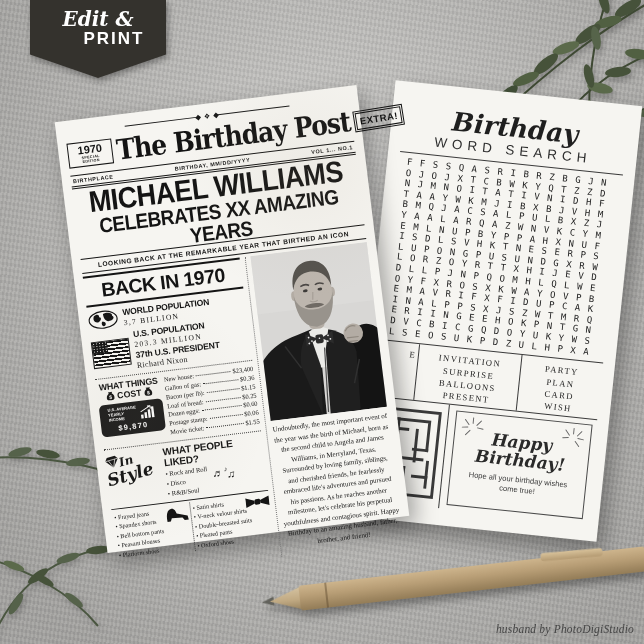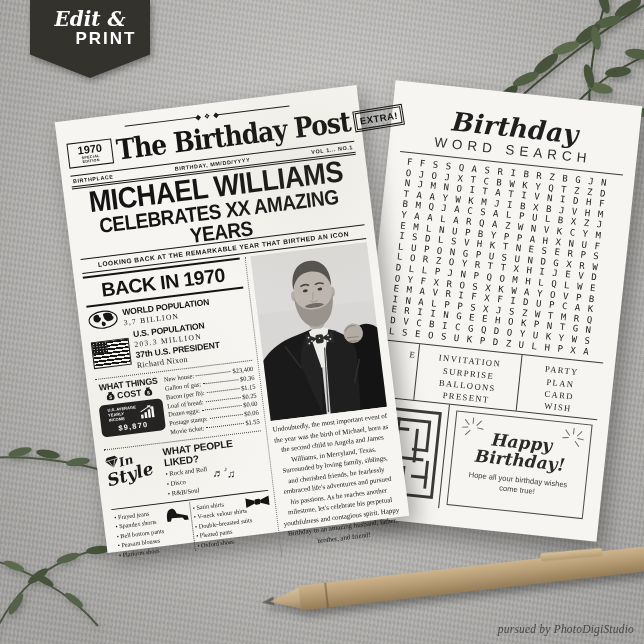--- a/index.html
+++ b/index.html
@@ -11,21 +11,21 @@
       repeating-linear-gradient(9deg, rgba(255,255,255,.05) 0 3px, rgba(0,0,0,.04) 3px 6px),
       #c6c5c2;}
   .abs{position:absolute;}
   svg{display:block;}
 
   
   .leaves-tr{right:-22px;top:-16px;width:310px;height:225px;z-index:1;filter:drop-shadow(2px 4px 3px rgba(0,0,0,.25));}
   .leaves-bl{left:-14px;top:408px;width:250px;height:236px;z-index:1;filter:drop-shadow(2px 3px 3px rgba(0,0,0,.22));}
 
   
-  .badge{left:30px;top:0;width:120px;height:78px;z-index:50;
+  .badge{left:30px;top:0;width:136px;height:78px;z-index:50;
     filter:drop-shadow(2px 3px 3px rgba(0,0,0,.35));}
   .badge-shape{width:100%;height:100%;background:#34322d;
     clip-path:polygon(0 0,100% 0,100% 70%,50% 100%,0 70%);
     display:flex;flex-direction:column;align-items:center;justify-content:flex-start;padding-top:9px;box-sizing:border-box;}
   .badge-script{font-family:"DejaVu Serif",serif;font-style:italic;font-weight:700;color:#fff;font-size:20px;line-height:1;}
   .badge-print{font-weight:700;color:#fff;font-size:17px;letter-spacing:2px;line-height:1.15;padding-left:32px;}
 
   
   .card{background:#f6f5f1;box-shadow:6px 10px 22px rgba(0,0,0,.35);}
   .ws{left:372px;top:92px;width:248px;height:438px;transform:rotate(6deg);z-index:10;
@@ -524,13 +524,13 @@
 </div>
 
 <div class="abs pen">
   <div class="pen-lead"></div>
   <div class="pen-cone"></div>
   <div class="pen-body"></div>
   <div class="pen-seam"></div>
   <div class="pen-clip"></div>
 </div>
 
-<div class="abs credit">pursued by PhotoDigiStudio</div>
+<div class="abs credit">husband by PhotoDigiStudio</div>
 
 </body></html>

